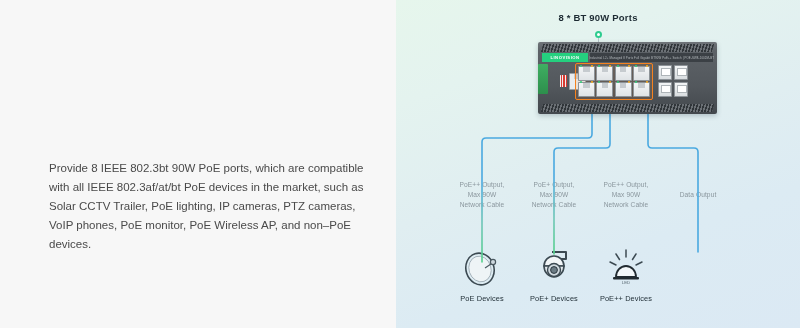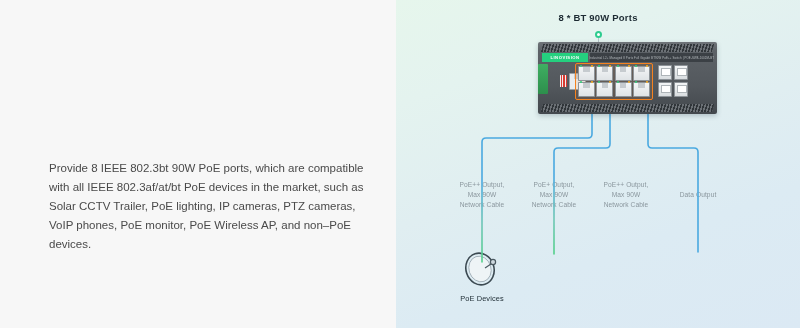--- a/index.html
+++ b/index.html
@@ -343,17 +343,46 @@
         <svg width="42" height="40" viewBox="0 0 42 40">
           <ellipse cx="19" cy="21" rx="14" ry="16" transform="rotate(-18 19 21)" fill="none" stroke="#3c4a52" stroke-width="1.6"></ellipse>
           <ellipse cx="19" cy="21" rx="11" ry="13" transform="rotate(-18 19 21)" fill="#eef4f6" stroke="#9aa9b2" stroke-width=".8"></ellipse>
           <circle cx="32" cy="14" r="2.6" fill="#cdd8de" stroke="#4a5860" stroke-width="1.2"></circle>
           <path d="M30,16 L24,20" stroke="#4a5860" stroke-width="1.2" fill="none"></path>
         </svg>
       </div>
       <div class="dev-label">PoE Devices</div>
     </div>
 
-
+    <div class="device dev2">
+      <div class="dev-icon">
+        <svg width="44" height="42" viewBox="0 0 44 42">
+          <path d="M20,6 L34,6 L34,13 L26,13" fill="none" stroke="#3c4a52" stroke-width="2" stroke-linejoin="round"></path>
+          <path d="M12,20 A10,10 0 0 1 32,20 Z" fill="#f2f6f8" stroke="#3c4a52" stroke-width="1.6"></path>
+          <path d="M12,20 A10,11 0 0 0 32,20 Z" fill="#e3eaee" stroke="#3c4a52" stroke-width="1.6"></path>
+          <circle cx="22" cy="24" r="6.5" fill="#cfd9df" stroke="#3c4a52" stroke-width="1.4"></circle>
+          <circle cx="22" cy="24" r="3.4" fill="#6b7b84" stroke="#2b3840" stroke-width="1"></circle>
+        </svg>
+      </div>
+      <div class="dev-label">PoE+ Devices</div>
+    </div>
+
+    <div class="device dev3">
+      <div class="dev-icon">
+        <svg width="42" height="42" viewBox="0 0 42 42">
+          <g stroke="#3c4a52" stroke-width="1.5" stroke-linecap="round">
+            <path d="M21,4 L21,11"></path>
+            <path d="M11,8 L14.5,13.5"></path>
+            <path d="M31,8 L27.5,13.5"></path>
+            <path d="M5,16 L11,19"></path>
+            <path d="M37,16 L31,19"></path>
+          </g>
+          <path d="M11,31 A10,11 0 0 1 31,31 Z" fill="#f4f8fa" stroke="#222b31" stroke-width="1.8"></path>
+          <rect x="8" y="31" width="26" height="2.6" rx="1" fill="#222b31"></rect>
+          <text x="21" y="38" font-size="4.4" fill="#5a6a73" text-anchor="middle" font-family="Liberation Sans, sans-serif">LED</text>
+        </svg>
+      </div>
+      <div class="dev-label">PoE++ Devices</div>
+    </div>
 
 
   </div>
 </div>
 
 </body></html>

